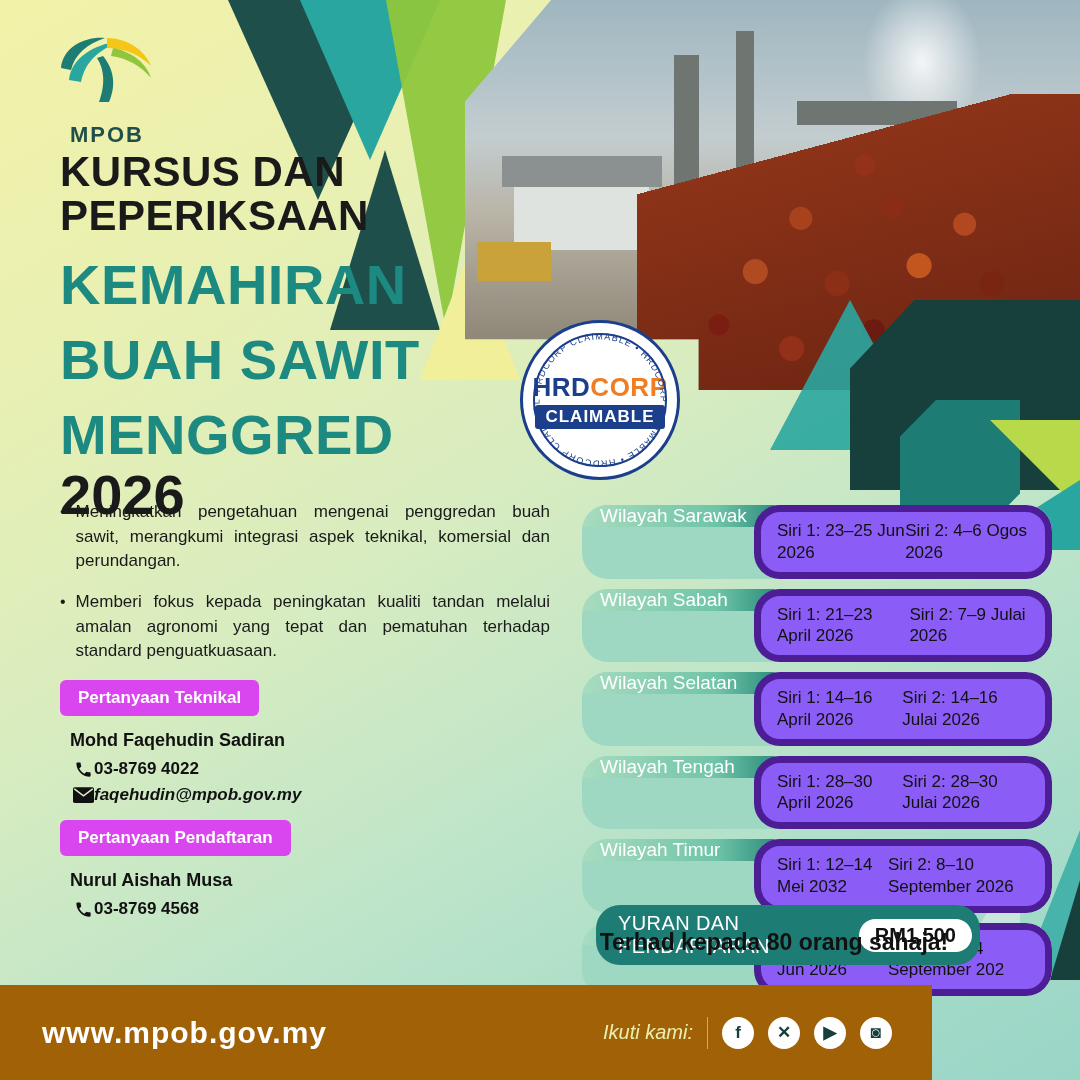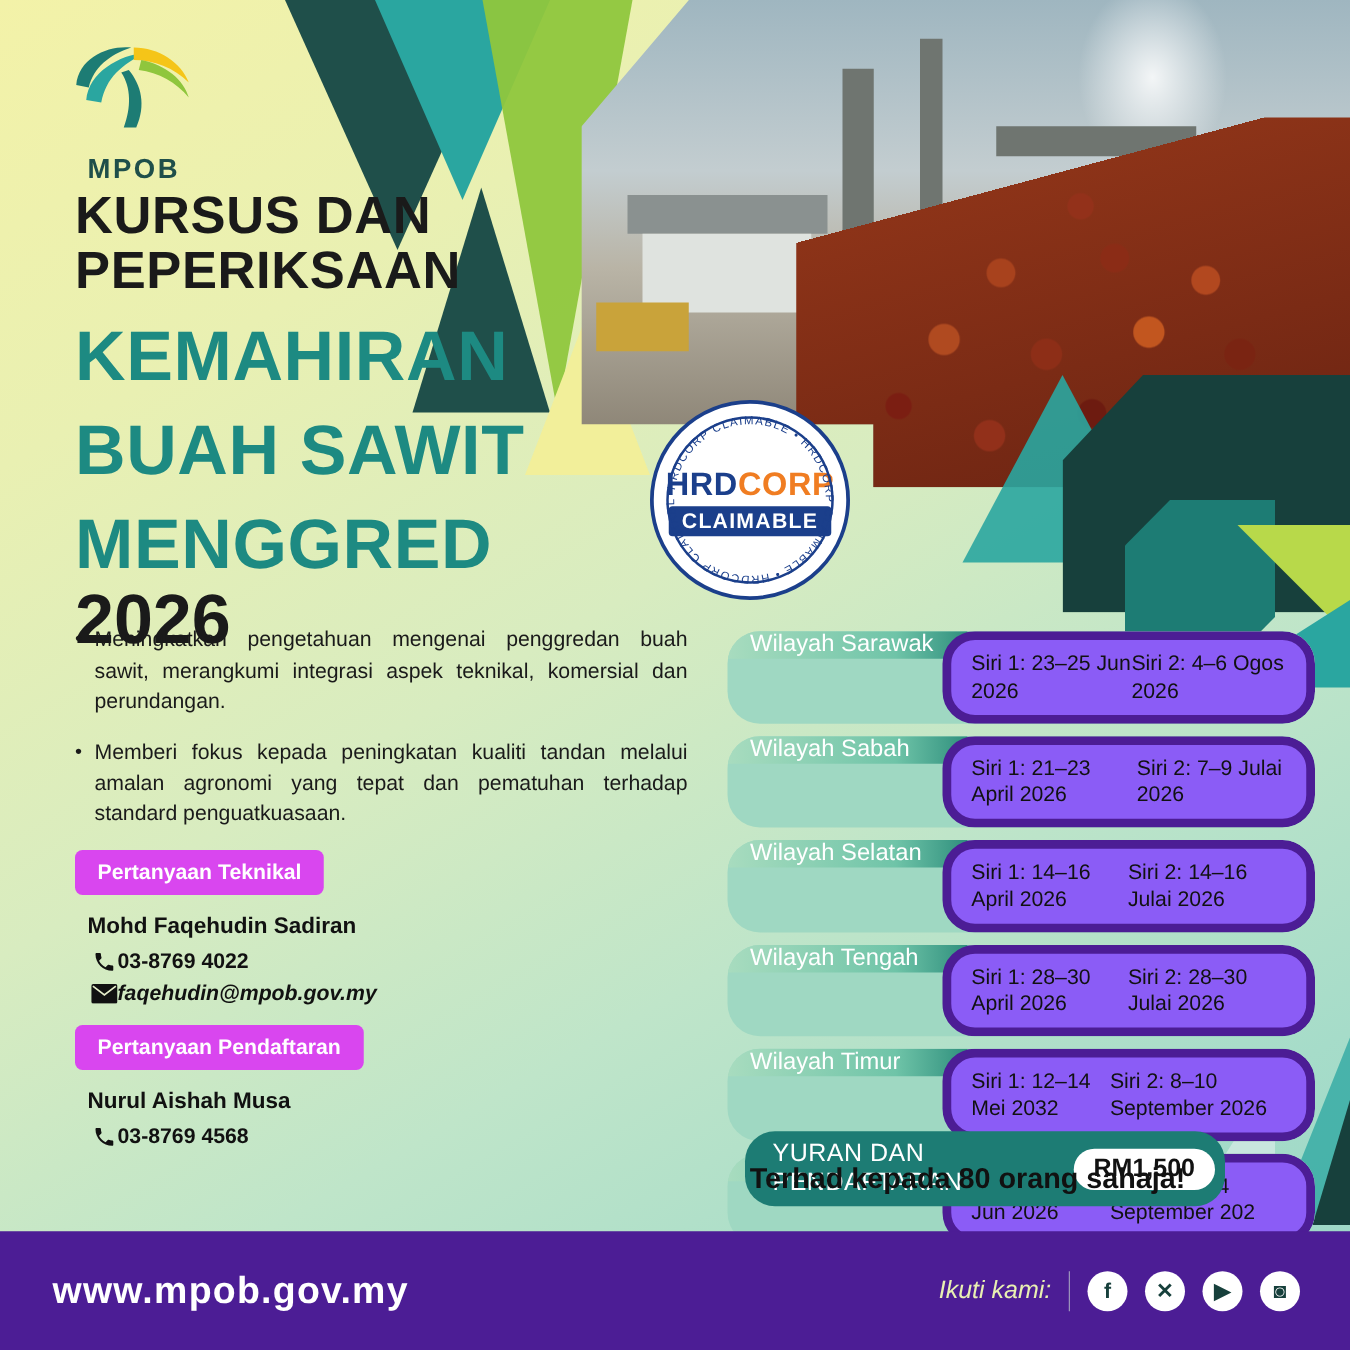--- a/index.html
+++ b/index.html
@@ -230,22 +230,22 @@
     background: #fff; color: #111; font-weight: bold; font-size: 20px;
     padding: 5px 16px; border-radius: 18px;
   }
   .limit {
     position: absolute; top: 912px; right: 106px; width: 400px;
     text-align: center; font-weight: bold; font-size: 23px; color: #111; margin-top: 17px;
   }
 
   
   .footer {
-    position: absolute; bottom: 0; left: 0; width: 1080px; height: 95px;
-    background: #4c1d95; display: flex; align-items: center;
+    position: absolute; bottom: 0; left: 0; width: 932px; height: 95px;
+    background: #a16207; display: flex; align-items: center;
   }
   .footer .site {
     color: #ffffff; font-weight: bold; font-size: 30px; letter-spacing: 1px;
     margin-left: 42px;
   }
   .footer .follow-wrap {
     position: absolute; right: 40px; display: flex; align-items: center; gap: 14px;
   }
   .follow-text { color: #e9f0b2; font-style: italic; font-size: 20px; }
   .sep { width: 1px; height: 32px; background: #cfe0d6; opacity: .6; }

